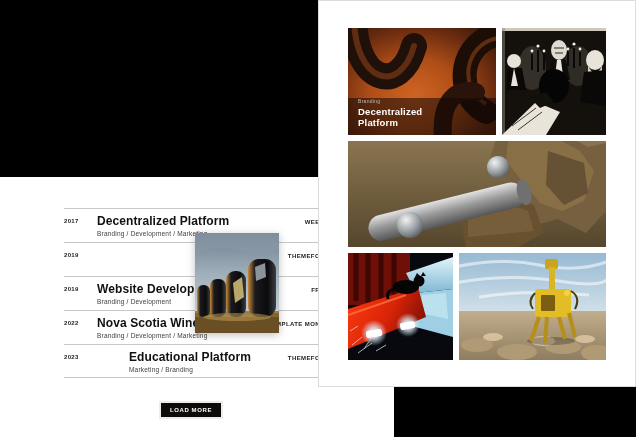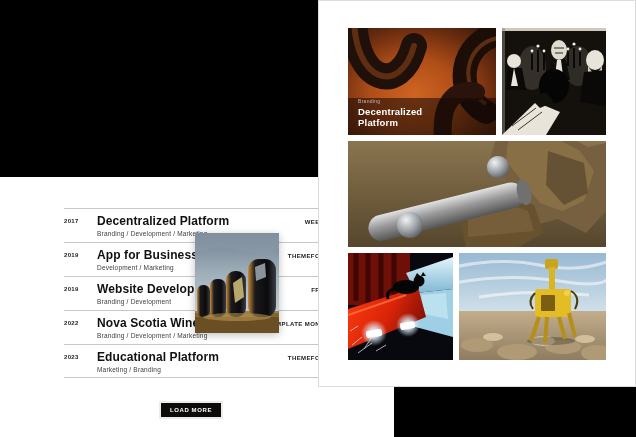--- a/index.html
+++ b/index.html
@@ -5,21 +5,21 @@
   * { margin:0; padding:0; box-sizing:border-box; }
   html,body { width:636px; height:437px; }
   body { background:#000; font-family:"Liberation Sans", sans-serif; position:relative; overflow:hidden; }
   .canvas { position:absolute; inset:0; width:636px; height:437px; background:#000; }
 
   
   .page-left { position:absolute; left:0; top:177px; width:394px; height:260px; background:#fff; z-index:1; }
   .project-list { position:absolute; left:64px; top:31px; width:286px; }
   .project-row { display:grid; grid-template-columns:33px 1fr auto; align-items:start;
                  border-top:1px solid #c7c7c7; padding:6px 30px 5px 0; height:34px; cursor:pointer; }
-  .project-row:last-of-type { border-bottom:1px solid #c7c7c7; }
+  .project-row:last-of-type { border-bottom:1px solid #c7c7c7;gap:32px; }
   .proj-year { font-size:6px; font-weight:bold; color:#1a1a1a; letter-spacing:.3px; padding-top:3px; }
   .proj-main { min-width:0; }
   .proj-title { font-size:12px; font-weight:bold; color:#111; letter-spacing:.1px; line-height:13px; white-space:nowrap; }
   .proj-cats { font-size:6.5px; color:#3c3c3c; margin-top:2px; letter-spacing:.2px; white-space:nowrap; }
   .proj-source { font-size:6px; font-weight:bold; color:#1a1a1a; letter-spacing:.4px; padding-top:4px; text-align:right; white-space:nowrap; }
   .load-more-wrap { position:absolute; left:64px; top:221px; width:254px; text-align:center; }
   .load-more { display:inline-block; background:#0d0b08; color:#fff; border:2px solid #ececec;
                font-size:6px; font-weight:bold; letter-spacing:.6px; padding:4px 9px; cursor:pointer;
                font-family:"Liberation Sans", sans-serif; }
   
@@ -59,24 +59,20 @@
         <span class="proj-year">2017</span>
         <span class="proj-main">
           <span class="proj-title list-label">Decentralized Platform</span>
           <span class="proj-cats list-label">Branding / Development / Marketing</span>
         </span>
         <span class="proj-source">WEB</span>
       </div>
 
       <div class="project-row">
         <span class="proj-year">2019</span>
-        <span class="proj-main">
-          <span class="proj-title list-label">App for Business</span>
-          <span class="proj-cats list-label">Development / Marketing</span>
-        </span>
         <span class="proj-source">THEMEFO</span>
       </div>
 
       <div class="project-row">
         <span class="proj-year">2019</span>
         <span class="proj-main">
           <span class="proj-title list-label">Website Development</span>
           <span class="proj-cats list-label">Branding / Development</span>
         </span>
         <span class="proj-source">FR</span>

